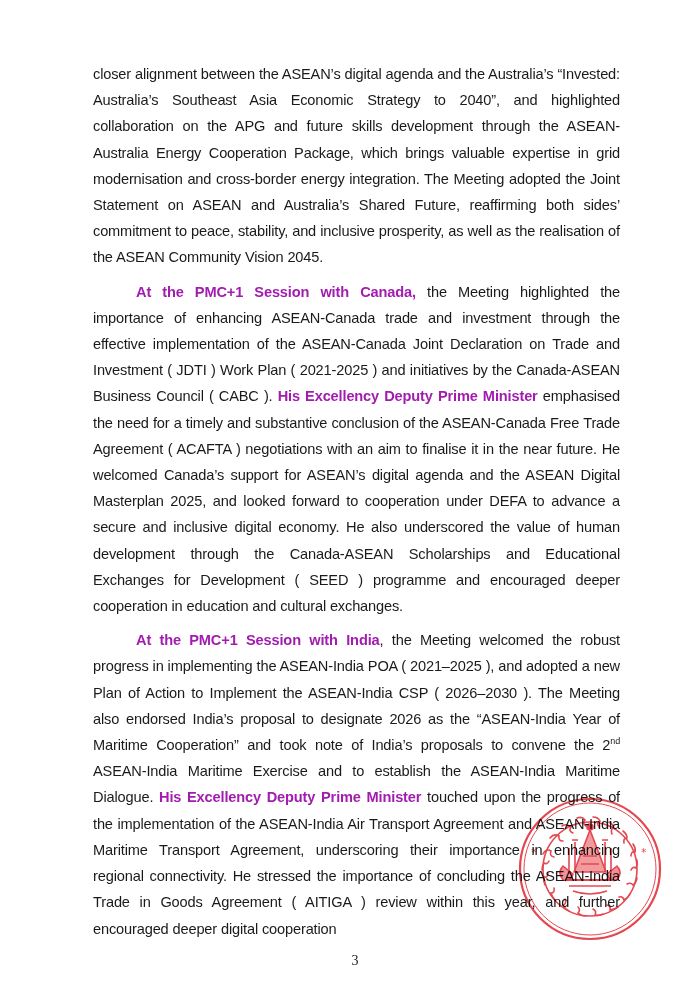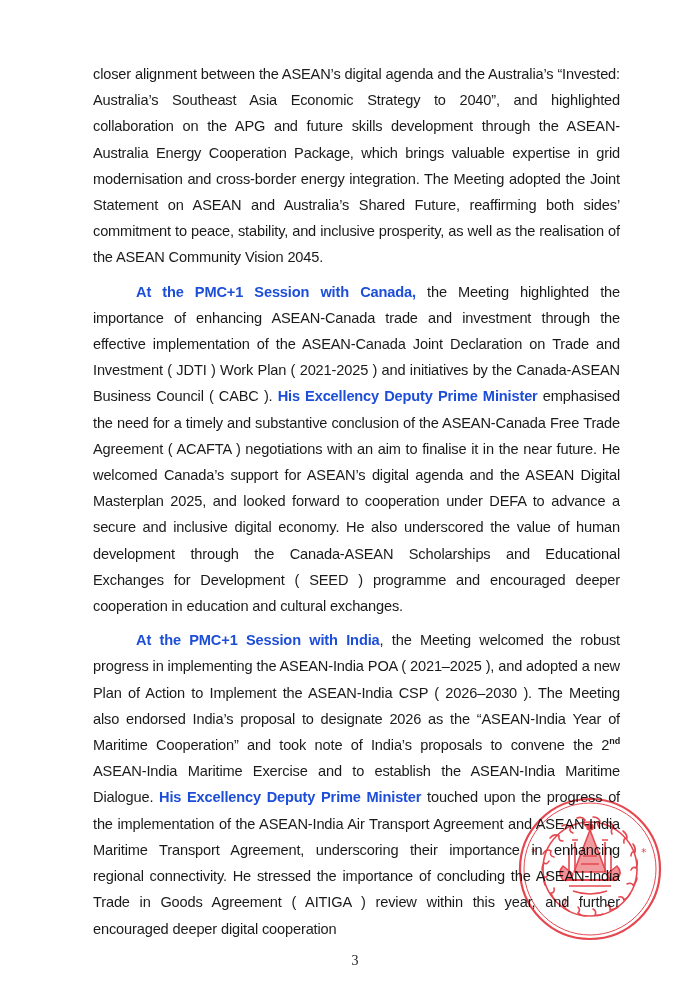--- a/index.html
+++ b/index.html
@@ -34,27 +34,26 @@
     line-height: 26.2px;
     text-align: justify;
     letter-spacing: -0.15px;
     word-spacing: 0px;
   }
   .para.indent {
     text-indent: 43px;
   }
   .para b {
     font-weight: bold;
-    color: #1d4ed8;
+    color: #a21caf;
   }
   sup {
     font-size: 9px;
     line-height: 0;
     vertical-align: 6px;
-    font-weight: bold;
   }
   .page-number {
     position: absolute;
     left: 0;
     width: 696px;
     top: 953px;
     text-align: center;
     font-family: "Liberation Serif", serif;
     font-size: 14px;
     color: #222;

